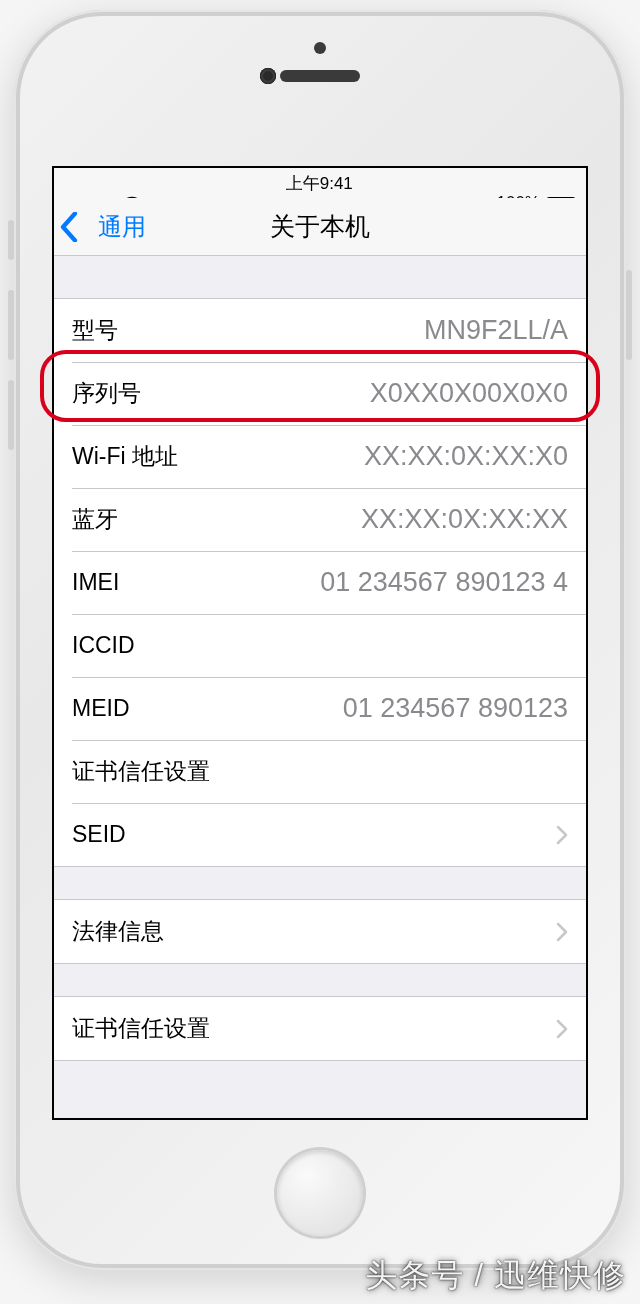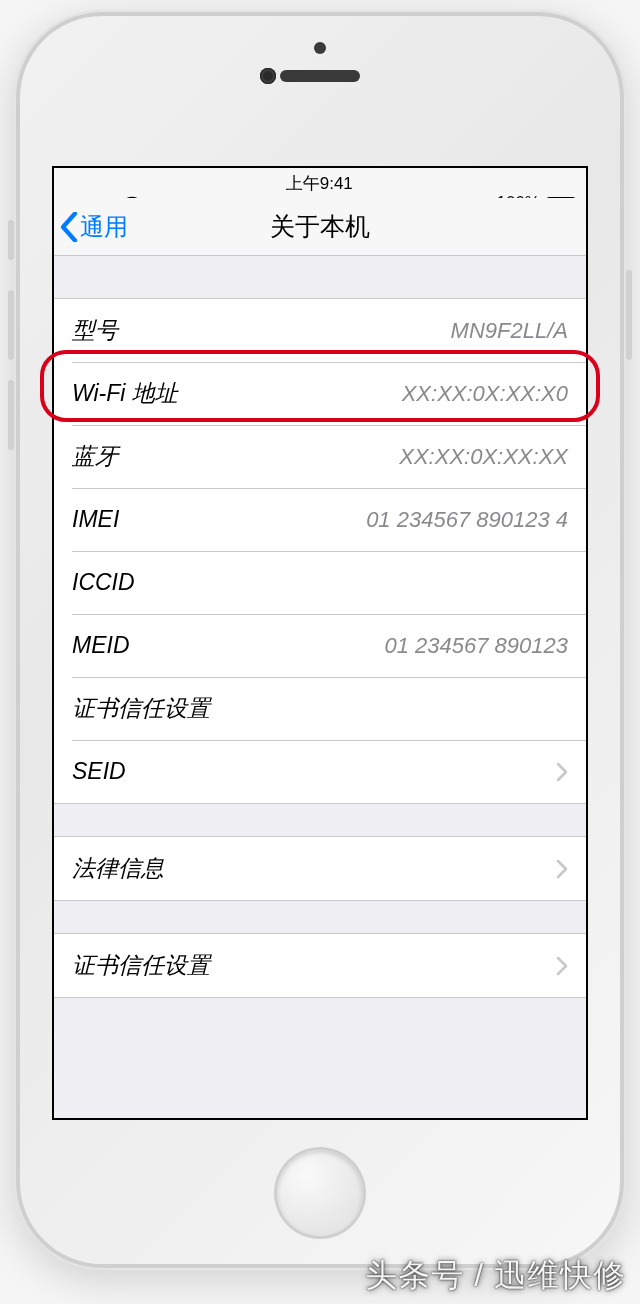--- a/index.html
+++ b/index.html
@@ -83,21 +83,21 @@
   .batt i { display:block; width:100%; height:100%; background:#000; border-radius:1px; }
   .status-center { font-size:17px; font-weight:500; }
   
   .nav {
     height:58px; background:#f7f7f7;
     border-bottom:1px solid #c8c7cc;
     display:flex; align-items:center;
     position:relative;
   }
   .back {
-    display:flex; align-items:center; gap:2px;
+    display:flex; align-items:center; gap:20px;
     color:#007aff; font-size:24px;
     padding-left:6px;
   }
   .back svg { width:18px; height:30px; }
   .nav-title {
     position:absolute; left:0; right:0;
     text-align:center;
     font-size:25px; font-weight:500; color:#000;
     pointer-events:none;
   }
@@ -105,28 +105,27 @@
   .group { background:#fff; border-top:1px solid #c8c7cc; border-bottom:1px solid #c8c7cc; }
   .gap { height:42px; }
   .gap-small { height:32px; }
   .row {
     display:flex; align-items:center; justify-content:space-between;
     min-height:63px;
     padding:0 18px;
     font-size:23px;
     background:#fff;
     position:relative;
-    font-style:italic;
   }
   .row + .row::before {
     content:""; position:absolute; left:18px; right:0; top:0;
     height:1px; background:#c8c7cc;
   }
   .row .label { color:#000; }
-  .row .value { color:#8a8a8e; font-size:22px; text-align:right; }
+  .row .value { color:#8a8a8e; font-size:27px; text-align:right; }
   .chevron {
     color:#c7c7cc;
     margin-left:10px;
     flex:0 0 auto;
   }
   .chevron svg { width:12px; height:20px; display:block; }
   .row.link .value-wrap { display:flex; align-items:center; }
   
   .highlight {
     position:absolute;
@@ -193,20 +192,24 @@
     </div>
 
     <div class="gap"></div>
 
     <div class="group">
       <div class="row">
         <span class="label">型号</span>
         <span class="value">MN9F2LL/A</span>
       </div>
       <div class="row">
+        <span class="label">序列号</span>
+        <span class="value">X0XX0X00X0X0</span>
+      </div>
+      <div class="row">
         <span class="label">Wi-Fi 地址</span>
         <span class="value">XX:XX:0X:XX:X0</span>
       </div>
       <div class="row">
         <span class="label">蓝牙</span>
         <span class="value">XX:XX:0X:XX:XX</span>
       </div>
       <div class="row">
         <span class="label">IMEI</span>
         <span class="value">01 234567 890123 4</span>

